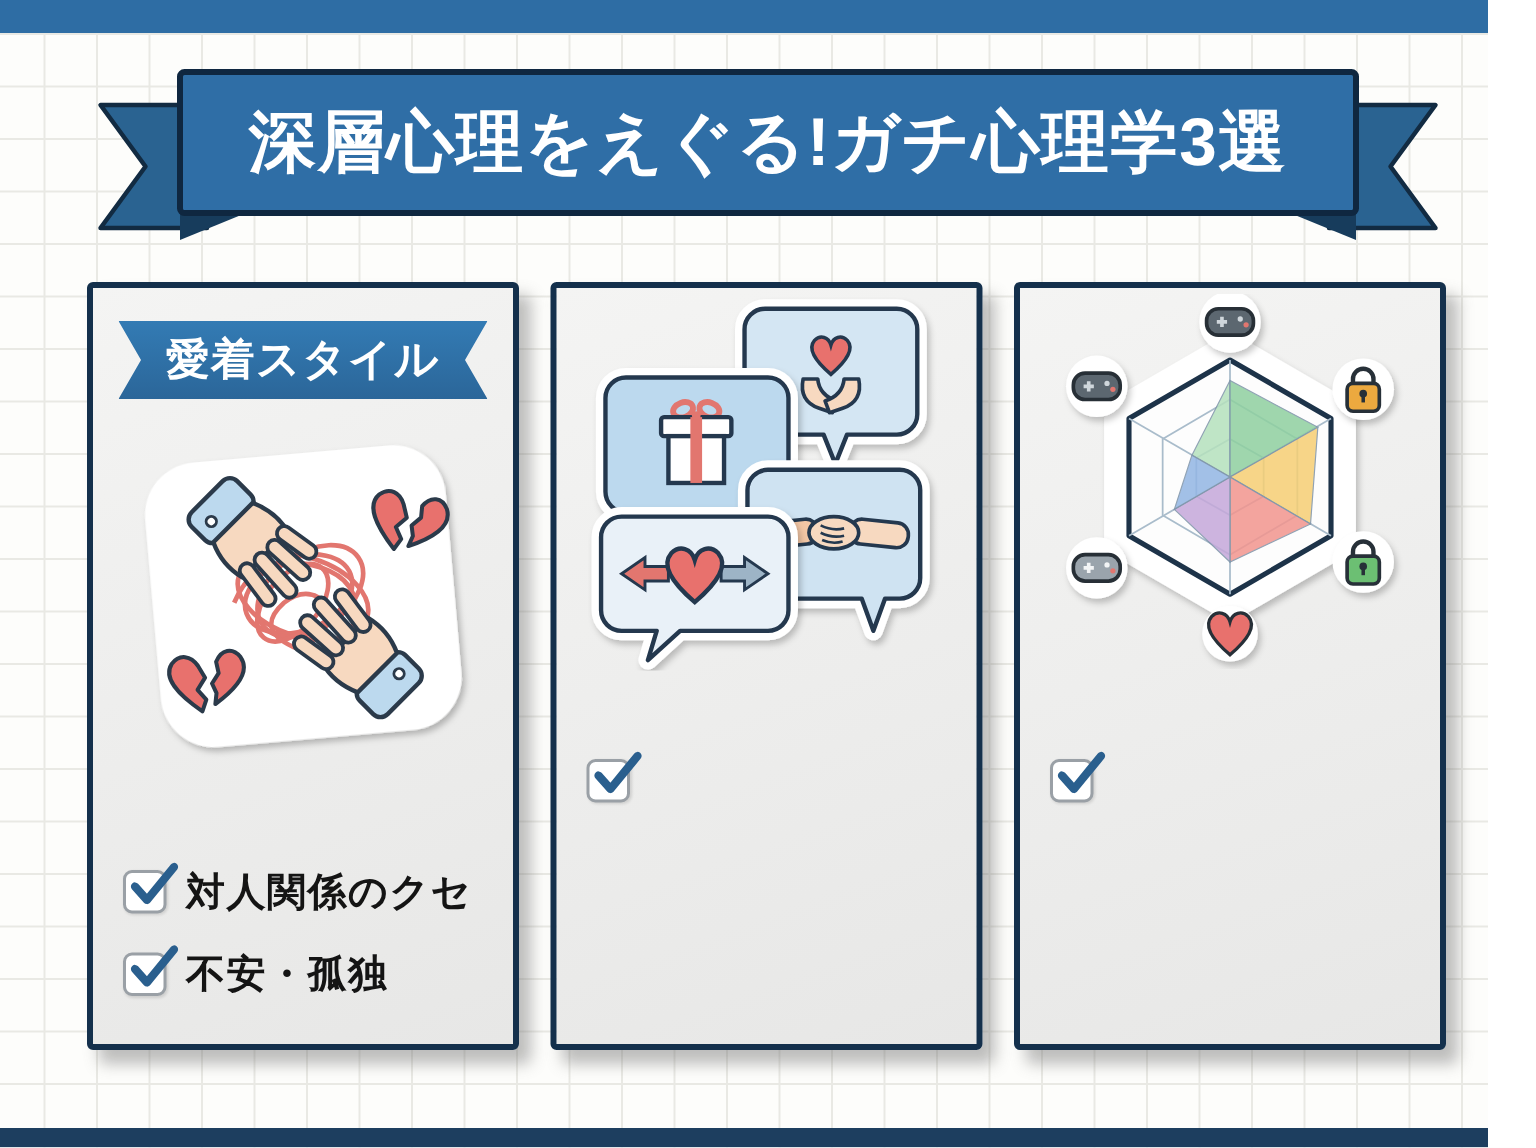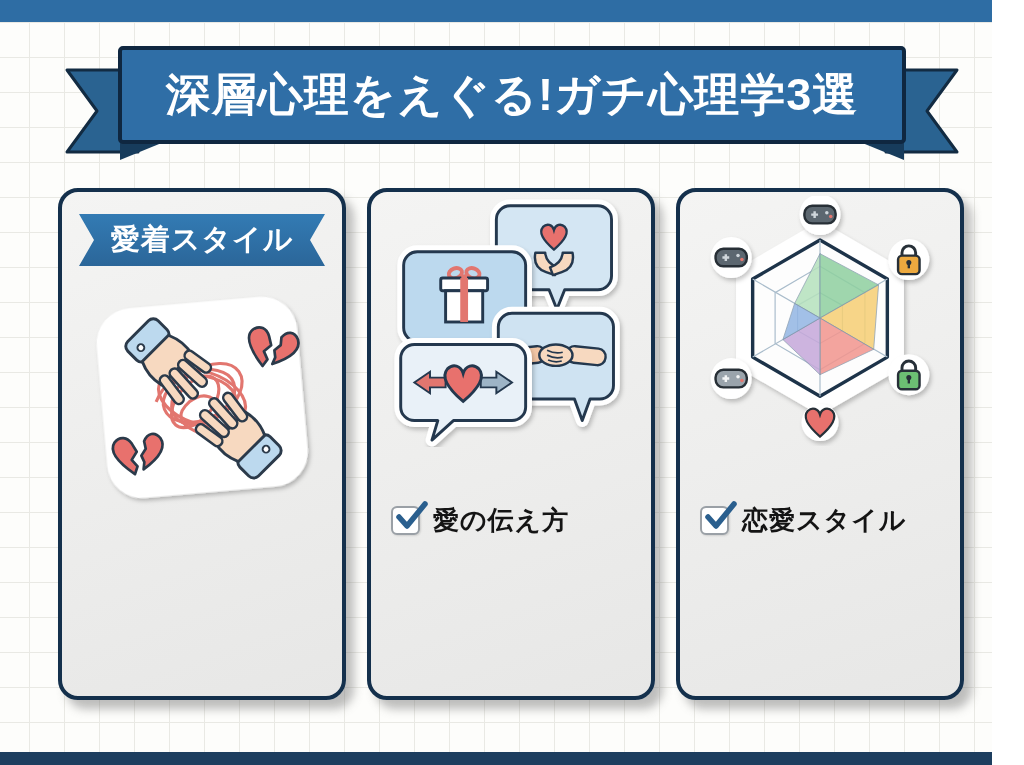--- a/index.html
+++ b/index.html
@@ -27,21 +27,21 @@
     position:absolute;left:120px;top:48px;width:784px;height:94px;
     display:flex;align-items:center;justify-content:center;
     color:#ffffff;font-size:45px;font-weight:800;letter-spacing:1px;white-space:nowrap;
   }
 
   
   .cards{position:absolute;top:188px;left:58px;width:908px;display:flex;gap:21px;}
   .card{
     box-sizing:border-box;width:288px;height:512px;
     background:linear-gradient(160deg,#f4f4f3 0%,#e7e7e6 100%);
-    border:4px solid #14304c;border-radius:20px;
+    border:4px solid #14304c;border-radius:4px;
     box-shadow:8px 9px 10px rgba(110,110,110,.45);
   }
   .card-ribbon{
     margin:22px auto 0;width:246px;height:52px;
     background:linear-gradient(#337bb4,#2b6699);
     clip-path:polygon(0 0,100% 0,calc(100% - 15px) 50%,100% 100%,0 100%,15px 50%);
     display:flex;align-items:center;justify-content:center;
     color:#fff;font-size:29px;font-weight:800;letter-spacing:1px;white-space:nowrap;
   }
   .illustration{height:258px;display:flex;align-items:center;justify-content:center;}
@@ -125,20 +125,38 @@
           </g>
 
           <g transform="translate(56,186) rotate(-8) scale(1.25)">
             <path d="M-2 16 C -14 5 -21 -5 -15 -12 C -10 -17 -4 -15 -1 -9 L 2 -2 L -3 4 L 1 10 Z" fill="#e8716d" stroke="#2b3a4a" stroke-width="2.2" stroke-linejoin="round"></path>
             <g transform="translate(7,-1) rotate(14)">
               <path d="M2 14 C 13 4 19 -6 13 -13 C 8 -18 2 -16 0 -9 L 2 -3 L -1 3 L 2 8 Z" fill="#e8716d" stroke="#2b3a4a" stroke-width="2.2" stroke-linejoin="round"></path>
             </g>
           </g>
         </svg>
       </div>
+      <div class="checklist">
+        <div class="check-row">
+          <span class="checkbox">
+            <svg width="34" height="34" viewBox="0 0 34 34">
+                <path d="M5 18 L13 27 L31 5" fill="none" stroke="#2a5f8e" stroke-width="5.5" stroke-linecap="round" stroke-linejoin="round"></path>
+              </svg>
+          </span>
+          <span class="check-label">対人関係のクセ</span>
+        </div>
+        <div class="check-row">
+          <span class="checkbox">
+            <svg width="34" height="34" viewBox="0 0 34 34">
+                <path d="M5 18 L13 27 L31 5" fill="none" stroke="#2a5f8e" stroke-width="5.5" stroke-linecap="round" stroke-linejoin="round"></path>
+              </svg>
+          </span>
+          <span class="check-label">不安・孤独</span>
+        </div>
+      </div>
     </div>
 
     <div class="card">
       <div class="illustration">
         <svg width="244" height="252" viewBox="0 0 250 252">
 
           <g>
             <path d="M124 8 H214 A14 14 0 0 1 228 22 V80 A14 14 0 0 1 214 94 H180 L172 114 L164 94 H124 A14 14 0 0 1 110 80 V22 A14 14 0 0 1 124 8 Z" fill="#fff" stroke="#fff" stroke-width="13" stroke-linejoin="round" filter="url(#sh2)"></path>
             <path d="M124 8 H214 A14 14 0 0 1 228 22 V80 A14 14 0 0 1 214 94 H180 L172 114 L164 94 H124 A14 14 0 0 1 110 80 V22 A14 14 0 0 1 124 8 Z" fill="#d4e6f3" stroke="#24384e" stroke-width="3" stroke-linejoin="round"></path>
             <g transform="translate(169,40) scale(0.8)">
@@ -188,21 +206,20 @@
           </g>
         </svg>
       </div>
       <div class="checklist">
         <div class="check-row">
           <span class="checkbox">
             <svg width="34" height="34" viewBox="0 0 34 34">
                 <path d="M5 18 L13 27 L31 5" fill="none" stroke="#2a5f8e" stroke-width="5.5" stroke-linecap="round" stroke-linejoin="round"></path>
               </svg>
           </span>
-          <span class="check-label">愛の伝え方</span>
         </div>
       </div>
     </div>
 
     <div class="card">
       <div class="illustration">
         <svg width="244" height="250" viewBox="0 0 250 250">
           <defs>
             <filter id="sh3" x="-20%" y="-20%" width="140%" height="140%">
               <feDropShadow dx="2" dy="3" stdDeviation="2" flood-opacity="0.22"></feDropShadow>
@@ -278,21 +295,20 @@
           </g>
         </svg>
       </div>
       <div class="checklist">
         <div class="check-row">
           <span class="checkbox">
             <svg width="34" height="34" viewBox="0 0 34 34">
                 <path d="M5 18 L13 27 L31 5" fill="none" stroke="#2a5f8e" stroke-width="5.5" stroke-linecap="round" stroke-linejoin="round"></path>
               </svg>
           </span>
-          <span class="check-label">恋愛スタイル</span>
         </div>
       </div>
     </div>
 
   </div>
 
   <div class="bottombar"></div>
 </div>
 
 </body></html>

